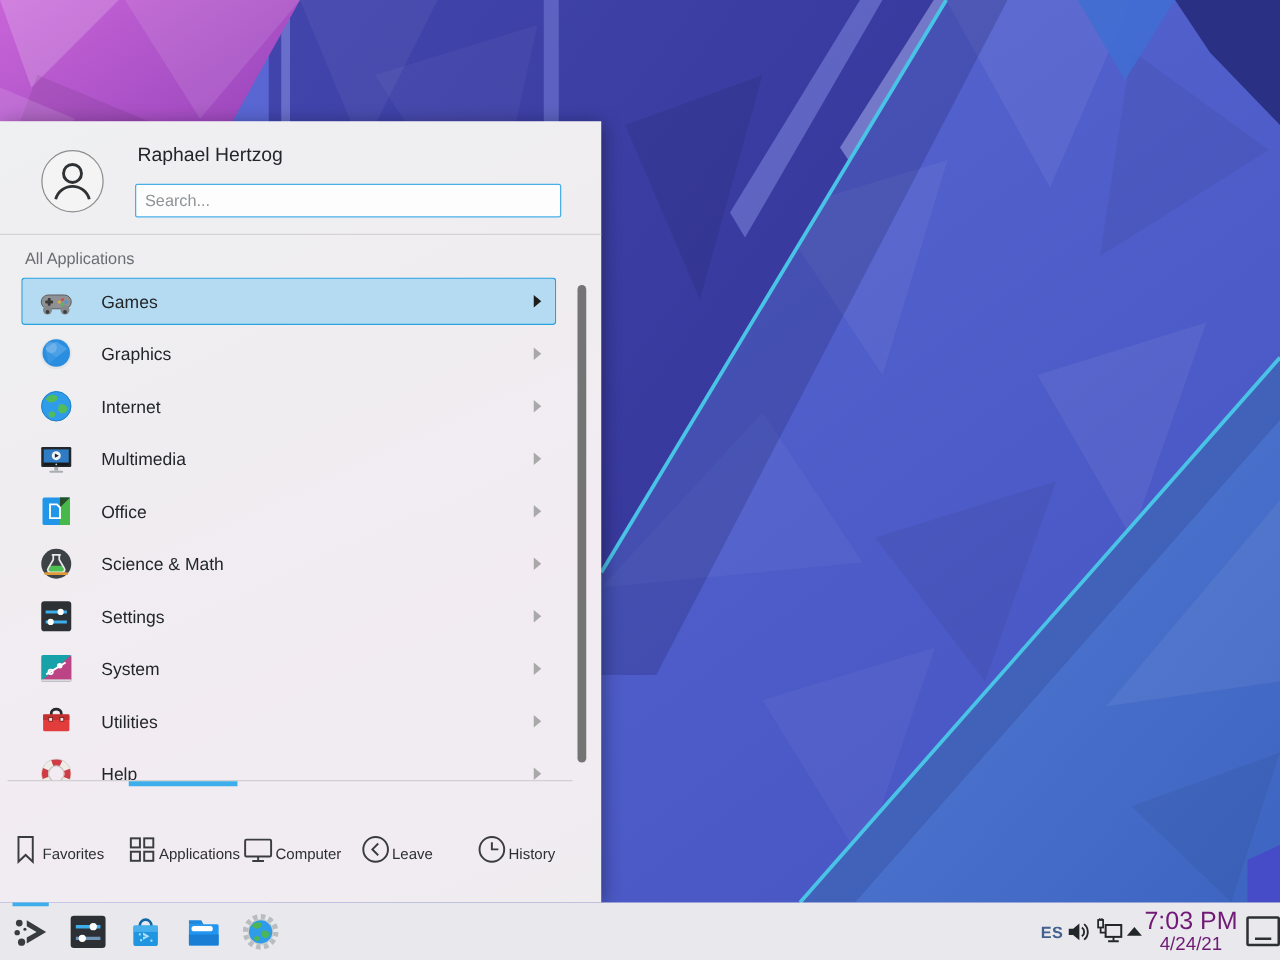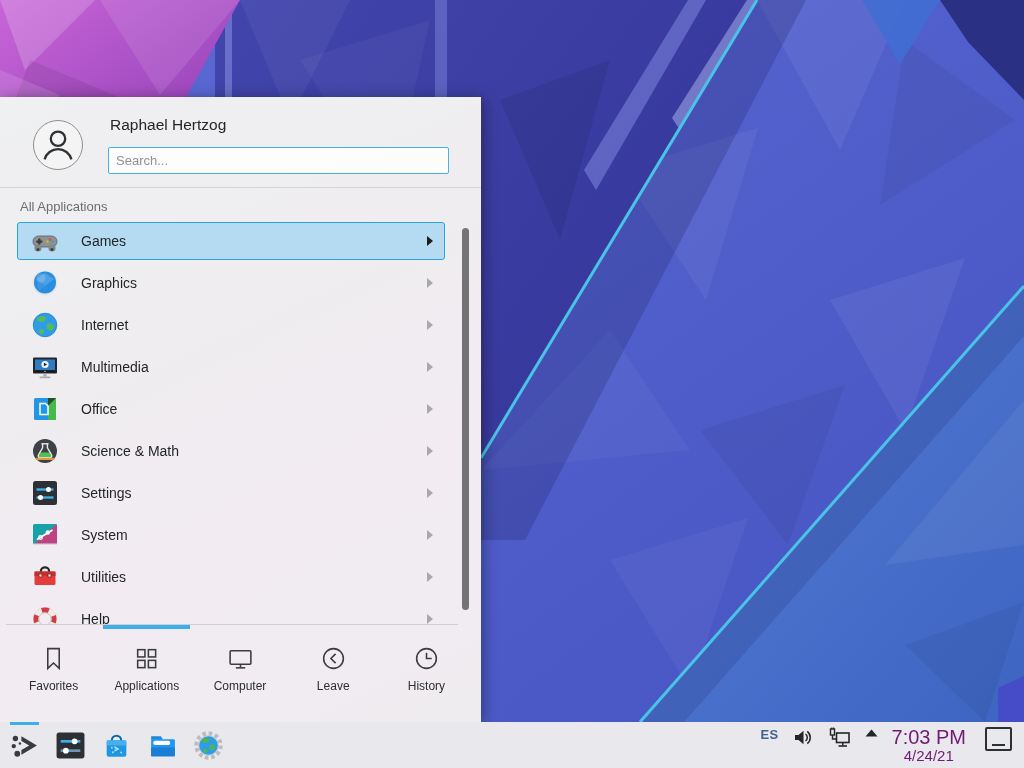--- a/index.html
+++ b/index.html
@@ -37,32 +37,32 @@
   .arrow { margin-left:auto; margin-right:11px; width:0; height:0;
     border-left:6px solid #a9a9a9; border-top:5px solid transparent; border-bottom:5px solid transparent; }
   .menu-item.selected .arrow { border-left-color:#1d1d1d; }
 
   .vscrollbar { position:absolute; right:12px; top:131px; width:7px; height:382px;
     background:#747474; border-radius:4px; }
 
   .tabs-sep { position:absolute; left:6px; top:527px; width:452px; height:1px; background:#d2cfd3; }
   .tab-indicator { position:absolute; left:103px; top:528px; width:87px; height:4px; background:#3daee9; }
   .tab-bar { position:absolute; left:7px; top:537px; width:466px; height:80px; display:flex; }
-  .tab { flex:1; display:flex; flex-direction:column; align-items:center; padding-top:11px; cursor:default; }
+  .tab { flex:1; display:flex; flex-direction:row; align-items:center; padding-top:11px; cursor:default; }
   .tab-icon { width:27px; height:27px; }
   .tab-label { margin-top:7px; font-size:12px; color:#2d2f31; }
 
   
   #taskbar { position:absolute; left:0; top:722px; width:1024px; height:46px;
     background:#e9e8ec; z-index:6; display:flex; align-items:center; }
   .task-apps { display:flex; align-items:center; gap:15px; padding-left:9px; }
   .task-btn { width:31px; height:31px; position:relative; }
   .task-btn svg { width:31px; height:31px; }
   .task-active-line { position:absolute; left:10px; top:0; width:29px; height:3px; background:#3daee9; }
-  .tray { margin-left:auto; display:flex; align-items:flex-start; gap:13px; padding-right:12px; }
+  .tray { margin-left:auto; display:flex; align-items:center; gap:1px; padding-right:0; }
   .kbd-layout { font-size:13px; font-weight:bold; color:#44608e; letter-spacing:.3px; }
   .clock { display:flex; flex-direction:column; align-items:center; line-height:1.02; color:#701a75; }
   .clock-time { font-size:20px; }
   .clock-date { font-size:15px; }
   .peek-btn { width:27px; height:24px; border:2px solid #2c2f33; border-radius:2px; position:relative; margin-left:6px; }
   .peek-btn::after { content:""; position:absolute; left:5px; right:5px; bottom:3px; height:2px; background:#2c2f33; }
 </style>
 </head>
 <body>
 

